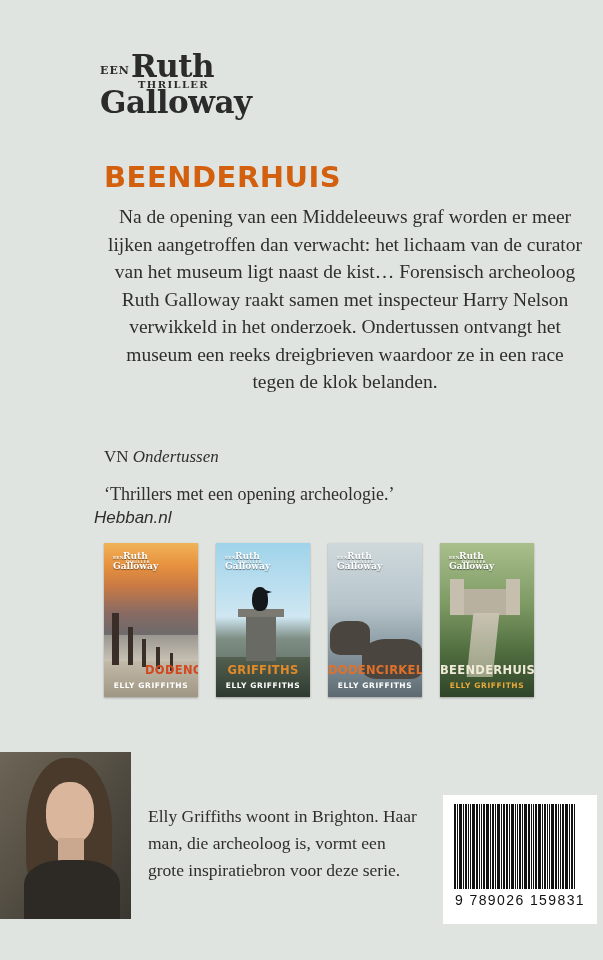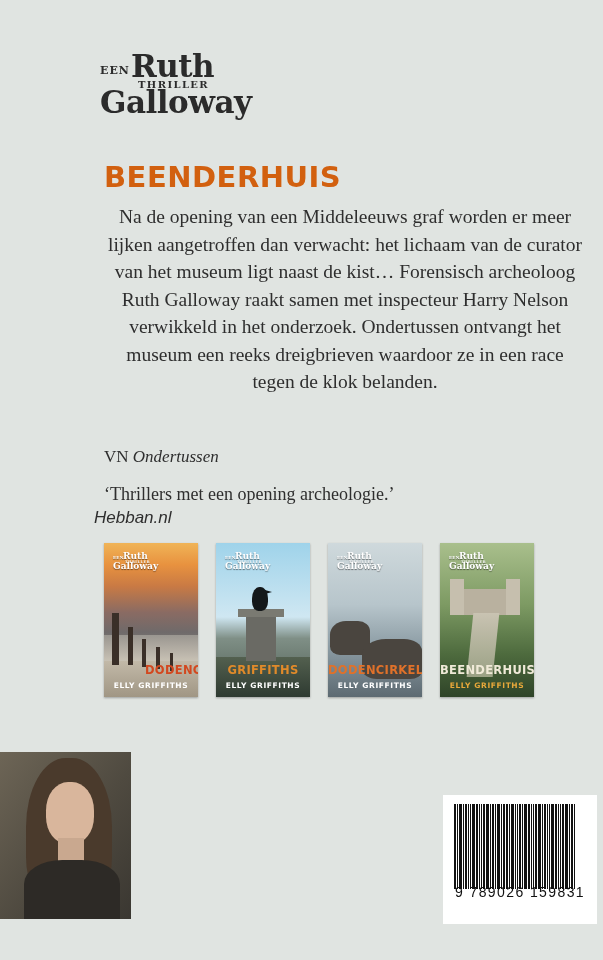--- a/index.html
+++ b/index.html
@@ -368,21 +368,21 @@
   }
   .bars span {
     display: block;
     height: 85px;
     background: #111;
     margin-right: 1px;
   }
   .barcode-num {
     position: absolute;
     left: 0; right: 0;
-    top: 88px;
+    top: 96px;
     text-align: center;
     font-family: "Liberation Sans", sans-serif;
     font-size: 14px;
     letter-spacing: 1.4px;
     color: #111;
   }
 </style>
 </head>
 <body>
 
@@ -476,20 +476,21 @@
   </div>
 
   <div class="author-photo">
     <div class="photo-bg"></div>
     <div class="photo-hair"></div>
     <div class="photo-face"></div>
     <div class="photo-neck"></div>
     <div class="photo-body"></div>
   </div>
 
+  <div class="author-bio">Elly Griffiths woont in Brighton. Haar man, die archeoloog is, vormt een grote inspiratiebron voor deze serie.</div>
 
   <div class="barcode-box">
     <div class="bars">
       <span style="width:2px"></span>
         <span style="width:1px"></span>
         <span style="width:3px"></span>
       <span style="width:1px"></span>
         <span style="width:2px"></span>
         <span style="width:1px"></span>
       <span style="width:1px"></span>

